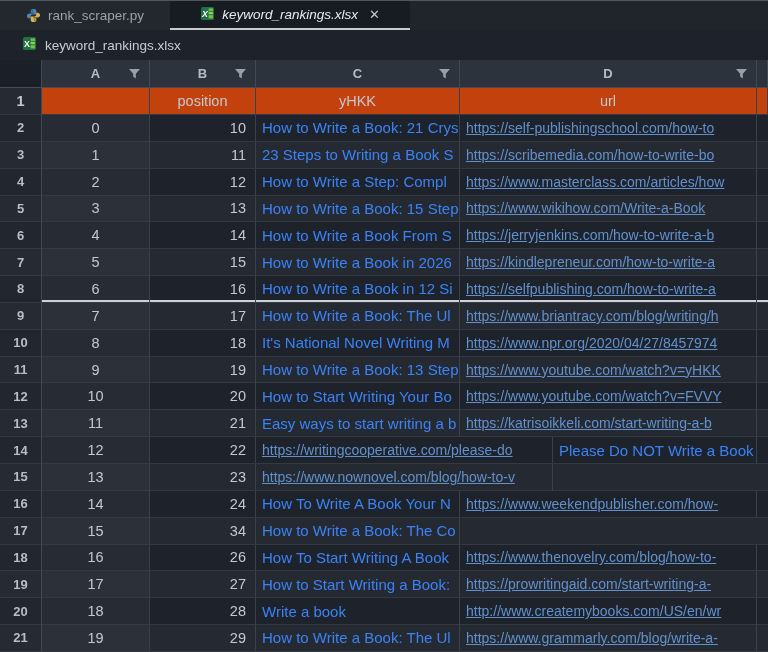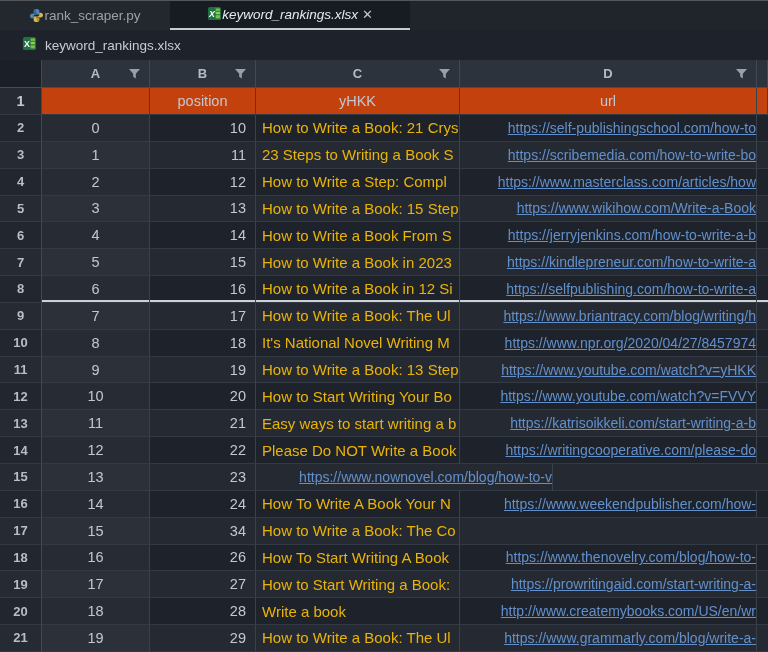--- a/index.html
+++ b/index.html
@@ -11,21 +11,21 @@
   }
   .app { width:768px; height:652px; display:flex; flex-direction:column; overflow:hidden; }
 
   
   .tabbar {
     height:30px; display:flex; align-items:stretch;
     background:#23272e; border-top:1px solid rgba(255,255,255,.22);
     flex:0 0 30px;
   }
   .tab {
-    display:flex; align-items:center; 
+    display:flex; align-items:center; gap:7px;
     padding:0 14px; font-size:13.5px; cursor:default;
   }
   .tab.inactive { width:170px; justify-content:center; color:#9aa1aa; background:#23272e; }
   .tab.active {
     width:240px; justify-content:center; color:#e8eaee;
     background:#171b22; font-style:italic;
     border-bottom:2px solid #c6cbd2;
   }
   .tab .close { font-style:normal; color:#c3c8d0; font-size:13px; margin-left:4px; }
   .tabstrip-rest { flex:1; background:#20242b; }
@@ -40,21 +40,21 @@
   }
 
   
   .grid { flex:1; display:flex; flex-direction:column; overflow:hidden; }
 
   .cols { display:flex; width:100%; }
   .c-gut { flex:0 0 42px; }
   .c-a   { flex:0 0 108px; }
   .c-b   { flex:0 0 106px; }
   .c-c   { flex:0 0 204px; }
-  .c-d   { flex:0 0 297px;justify-content:flex-end; }
+  .c-d   { flex:0 0 297px; }
   .c-e   { flex:1; }
 
   
   .grid-head { height:28px; flex:0 0 28px; }
   .grid-head .hcell {
     position:relative; background:#2d333c;
     border-right:1px solid #424956; border-bottom:1px solid #454c57;
     display:flex; align-items:center; justify-content:center;
   }
   .grid-head .corner { background:#1b2028; border-right:1px solid #424956; border-bottom:1px solid #454c57; }
@@ -76,21 +76,21 @@
   .gutter {
     justify-content:center; font-weight:bold; font-size:13px;
     color:#b8bec7; background:#22262e; border-right:1px solid #424956;
   }
 
   .grid-rows { flex:1; display:flex; flex-direction:column; }
   .grid-rows .row { height:26.85px; flex:0 0 26.85px; }
 
   .col-a { justify-content:center; color:#c3c8d0; }
   .col-b { justify-content:flex-end; padding-right:9px; color:#c3c8d0; }
-  .col-c { padding-left:6px; color:#eab308; font-size:15px; }
+  .col-c { padding-left:6px; color:#3b82f6; font-size:15px; }
   .col-d { padding-left:6px; }
   .col-e { border-right:none; }
 
   .grid-rows .row:nth-child(odd)  .cell { background:#1e232b; }
   .grid-rows .row:nth-child(even) .cell { background:#252a32; }
   .grid-rows .row:nth-child(odd)  .col-a { background:#272c34; }
   .grid-rows .row:nth-child(even) .col-a { background:#2b3039; }
   .grid-rows .row:nth-child(odd)  .gutter { background:#22262e; }
   .grid-rows .row:nth-child(even) .gutter { background:#262a33; }
 
@@ -224,21 +224,21 @@
     <div class="cell col-c c-c">How to Write a Book From S</div>
     <div class="cell col-d c-d">
             <span class="url">https://jerryjenkins.com/how-to-write-a-b</span>
           </div>
     <div class="cell col-e c-e"></div>
   </div>
         <div class="cols row">
     <div class="cell gutter c-gut">7</div>
     <div class="cell col-a c-a">5</div>
     <div class="cell col-b c-b">15</div>
-    <div class="cell col-c c-c">How to Write a Book in 2023</div>
+    <div class="cell col-c c-c">How to Write a Book in 2026</div>
     <div class="cell col-d c-d">
             <span class="url">https://kindlepreneur.com/how-to-write-a</span>
           </div>
     <div class="cell col-e c-e"></div>
   </div>
         <div class="cols row divider-below">
     <div class="cell gutter c-gut">8</div>
     <div class="cell col-a c-a">6</div>
     <div class="cell col-b c-b">16</div>
     <div class="cell col-c c-c">How to Write a Book in 12 Si</div>
@@ -294,24 +294,24 @@
     <div class="cell col-c c-c">Easy ways to start writing a b</div>
     <div class="cell col-d c-d">
             <span class="url">https://katrisoikkeli.com/start-writing-a-b</span>
           </div>
     <div class="cell col-e c-e"></div>
   </div>
         <div class="cols row">
     <div class="cell gutter c-gut">14</div>
     <div class="cell col-a c-a">12</div>
     <div class="cell col-b c-b">22</div>
+    <div class="cell col-d c-d">
+            <span class="url">https://writingcooperative.com/please-do</span>
+          </div>
     <div class="cell col-c c-c">Please Do NOT Write a Book</div>
-    <div class="cell col-d c-d">
-            <span class="url">https://writingcooperative.com/please-do</span>
-          </div>
     <div class="cell col-e c-e"></div>
   </div>
         <div class="cols row">
     <div class="cell gutter c-gut">15</div>
     <div class="cell col-a c-a">13</div>
     <div class="cell col-b c-b">23</div>
     <div class="cell col-d c-d">
             <span class="url">https://www.nownovel.com/blog/how-to-v</span>
           </div>
     <div class="cell col-e c-e"></div>

